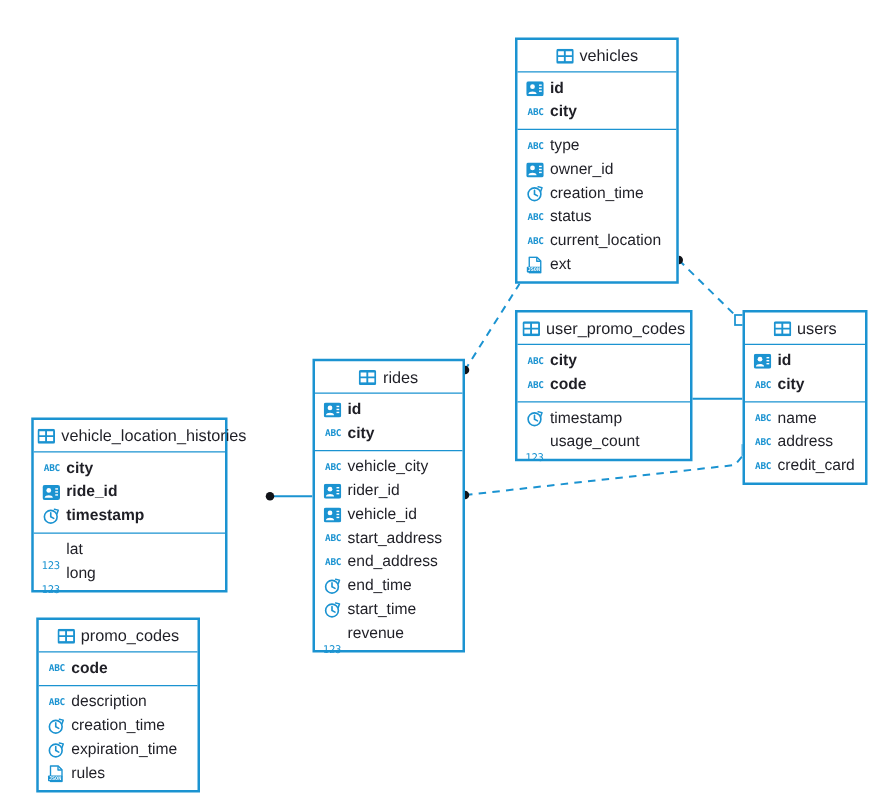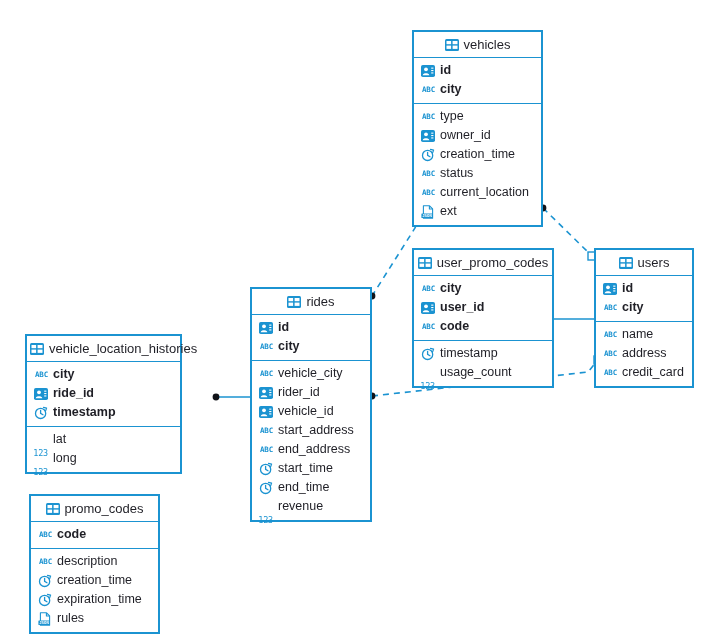--- a/index.html
+++ b/index.html
@@ -215,33 +215,20 @@
           </svg></span><span>user_promo_codes</span></div>
       <div class="col-group">
         <div class="col-row pk">
           <span class="col-icon">
             <span class="ic-abc">ABC</span>
           </span>
           <span class="col-name">city</span>
         </div>
         <div class="col-row pk">
           <span class="col-icon">
-            <svg width="14" height="12" viewBox="0 0 14 12">
-              <rect x="0" y="0" width="14" height="12" rx="1.8" fill="#1b93d1"></rect>
-              <circle cx="5" cy="4.3" r="1.9" fill="#ffffff"></circle>
-              <path d="M1.7 10.2 C2.1 7.6 7.9 7.6 8.3 10.2 Z" fill="#ffffff"></path>
-              <rect x="10.2" y="2.6" width="2.2" height="1.1" fill="#ffffff"></rect>
-              <rect x="10.2" y="5" width="2.2" height="1.1" fill="#ffffff"></rect>
-              <rect x="10.2" y="7.4" width="2.2" height="1.1" fill="#ffffff"></rect>
-            </svg>
-          </span>
-          <span class="col-name">user_id</span>
-        </div>
-        <div class="col-row pk">
-          <span class="col-icon">
             <span class="ic-abc">ABC</span>
           </span>
           <span class="col-name">code</span>
         </div>
       </div>
       <div class="col-group">
         <div class="col-row">
           <span class="col-icon">
             <svg width="14" height="14" viewBox="0 0 14 14">
               <circle cx="6.6" cy="7.4" r="5.1" fill="none" stroke="#1b93d1" stroke-width="1.3"></circle>
@@ -384,31 +371,31 @@
           <span class="col-name">end_address</span>
         </div>
         <div class="col-row">
           <span class="col-icon">
             <svg width="14" height="14" viewBox="0 0 14 14">
               <circle cx="6.6" cy="7.4" r="5.1" fill="none" stroke="#1b93d1" stroke-width="1.3"></circle>
               <path d="M6.6 4.3 L6.6 7.4 L9 8.7" fill="none" stroke="#1b93d1" stroke-width="1.3" stroke-linecap="round"></path>
               <path d="M9.5 1.4 L12.6 2.1 L11.6 4.9" fill="none" stroke="#1b93d1" stroke-width="1.2" stroke-linecap="round" stroke-linejoin="round"></path>
             </svg>
           </span>
+          <span class="col-name">end_time</span>
+        </div>
+        <div class="col-row">
+          <span class="col-icon">
+            <svg width="14" height="14" viewBox="0 0 14 14">
+              <circle cx="6.6" cy="7.4" r="5.1" fill="none" stroke="#1b93d1" stroke-width="1.3"></circle>
+              <path d="M6.6 4.3 L6.6 7.4 L9 8.7" fill="none" stroke="#1b93d1" stroke-width="1.3" stroke-linecap="round"></path>
+              <path d="M9.5 1.4 L12.6 2.1 L11.6 4.9" fill="none" stroke="#1b93d1" stroke-width="1.2" stroke-linecap="round" stroke-linejoin="round"></path>
+            </svg>
+          </span>
           <span class="col-name">start_time</span>
-        </div>
-        <div class="col-row">
-          <span class="col-icon">
-            <svg width="14" height="14" viewBox="0 0 14 14">
-              <circle cx="6.6" cy="7.4" r="5.1" fill="none" stroke="#1b93d1" stroke-width="1.3"></circle>
-              <path d="M6.6 4.3 L6.6 7.4 L9 8.7" fill="none" stroke="#1b93d1" stroke-width="1.3" stroke-linecap="round"></path>
-              <path d="M9.5 1.4 L12.6 2.1 L11.6 4.9" fill="none" stroke="#1b93d1" stroke-width="1.2" stroke-linecap="round" stroke-linejoin="round"></path>
-            </svg>
-          </span>
-          <span class="col-name">end_time</span>
         </div>
         <div class="col-row">
           <span class="col-icon">
             <span class="ic-num">123</span>
           </span>
           <span class="col-name">revenue</span>
         </div>
       </div>
     </div>
     <div class="table-node" style="left: 25px; top: 334px; width: 157px;">

